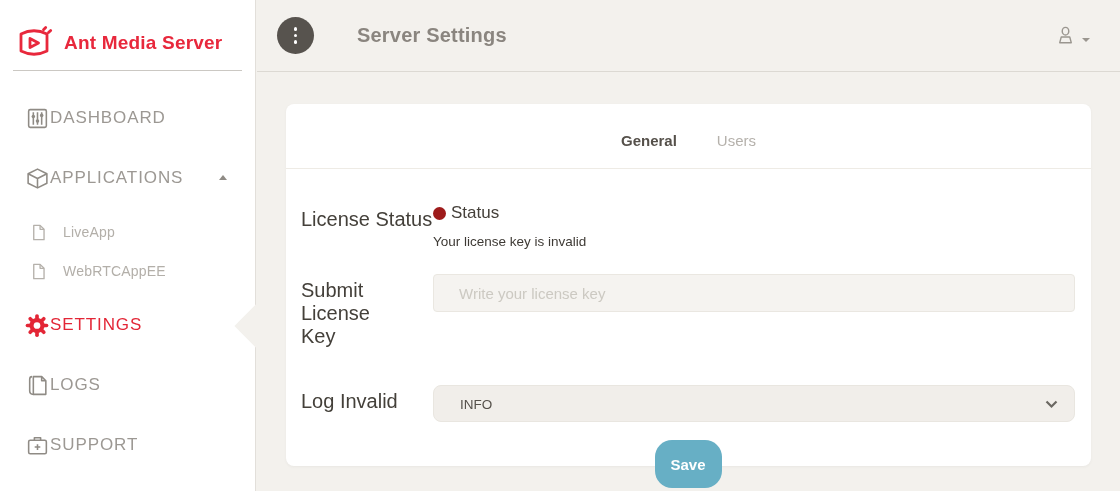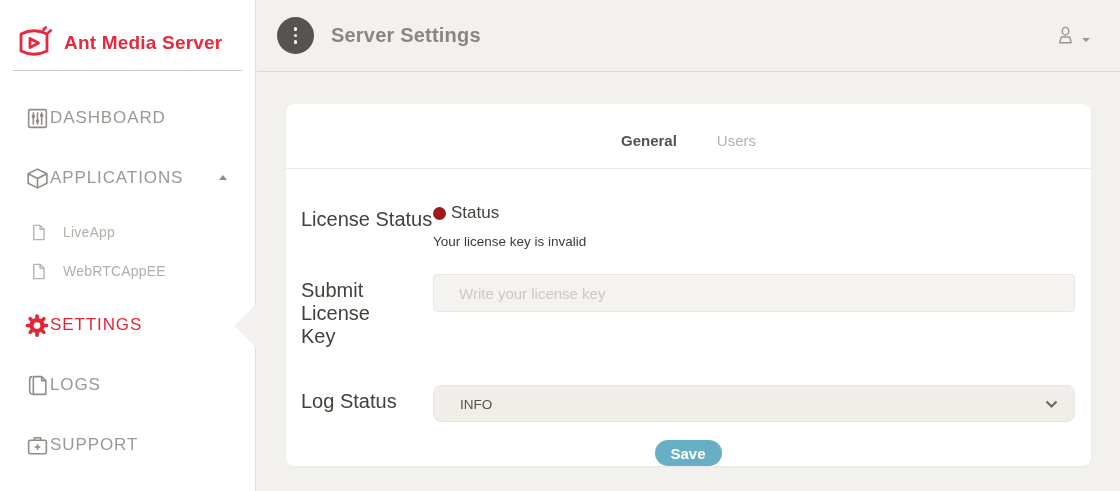--- a/index.html
+++ b/index.html
@@ -49,20 +49,21 @@
     background:#f3f1ed;
     transform:rotate(45deg);
     z-index:3;
   }
   
   .main { position:absolute; left:257px; top:0; width:863px; height:491px; }
   .topbar {
     height:72px; border-bottom:1px solid #dcd9d3;
     display:flex; align-items:center;
     padding:0 30px 0 20px;
+    gap:26px;
   }
   .kebab-btn {
     width:37px; height:37px; border-radius:50%;
     background:#57534e; border:none; cursor:pointer;
     display:flex; flex-direction:column; align-items:center; justify-content:center; gap:3px;
   }
   .kebab-btn i { width:3.5px; height:3.5px; border-radius:50%; background:#fff; }
   .page-title { margin-left:17px; font-size:20px; font-weight:600; color:#8a857f; letter-spacing:.2px; }
   .user-menu { margin-left:auto; display:flex; align-items:center; gap:5px; cursor:pointer; }
   .caret-down {
@@ -104,21 +105,21 @@
   .log-select {
     width:100%; height:37px;
     background:#f1eeea; border:1px solid #e9e6e0; border-radius:8px;
     padding:11px 26px; font-size:13.5px; color:#55504a;
     font-family:"Liberation Sans", sans-serif;
     appearance:none; -webkit-appearance:none; outline:none; cursor:pointer;
   }
   .select-chevron { position:absolute; right:17px; top:15px; pointer-events:none; }
   .save-row { display:flex; justify-content:center; }
   .save-btn {
-    width:67px; height:26px; border:none; border-radius:17px;
+    width:67px; height:48px; border:none; border-radius:17px;
     background:#67afc5; color:#fff; font-size:15px; font-weight:700;
     font-family:"Liberation Sans", sans-serif; cursor:pointer;
   }
 </style>
 </head>
 <body>
 
 <aside class="sidebar">
   <div class="logo-row">
     <svg width="40" height="36" viewBox="0 0 40 36">
@@ -271,21 +272,21 @@
       </div>
 
       <div class="form-row row-input">
         <div class="form-label narrow">Submit License Key</div>
         <div>
           <input class="license-input" type="text" placeholder="Write your license key" style="">
         </div>
       </div>
 
       <div class="form-row row-select">
-        <div class="form-label">Log Status</div>
+        <div class="form-label">Log Invalid</div>
         <div class="select-wrap">
           <select class="log-select">
             <option>INFO</option>
           </select>
           <svg class="select-chevron" width="13" height="9" viewBox="0 0 13 9">
             <path d="M1.5 1.5 L6.5 6.5 L11.5 1.5" fill="none" stroke="#6b6762" stroke-width="2.2"></path>
           </svg>
         </div>
       </div>
 

